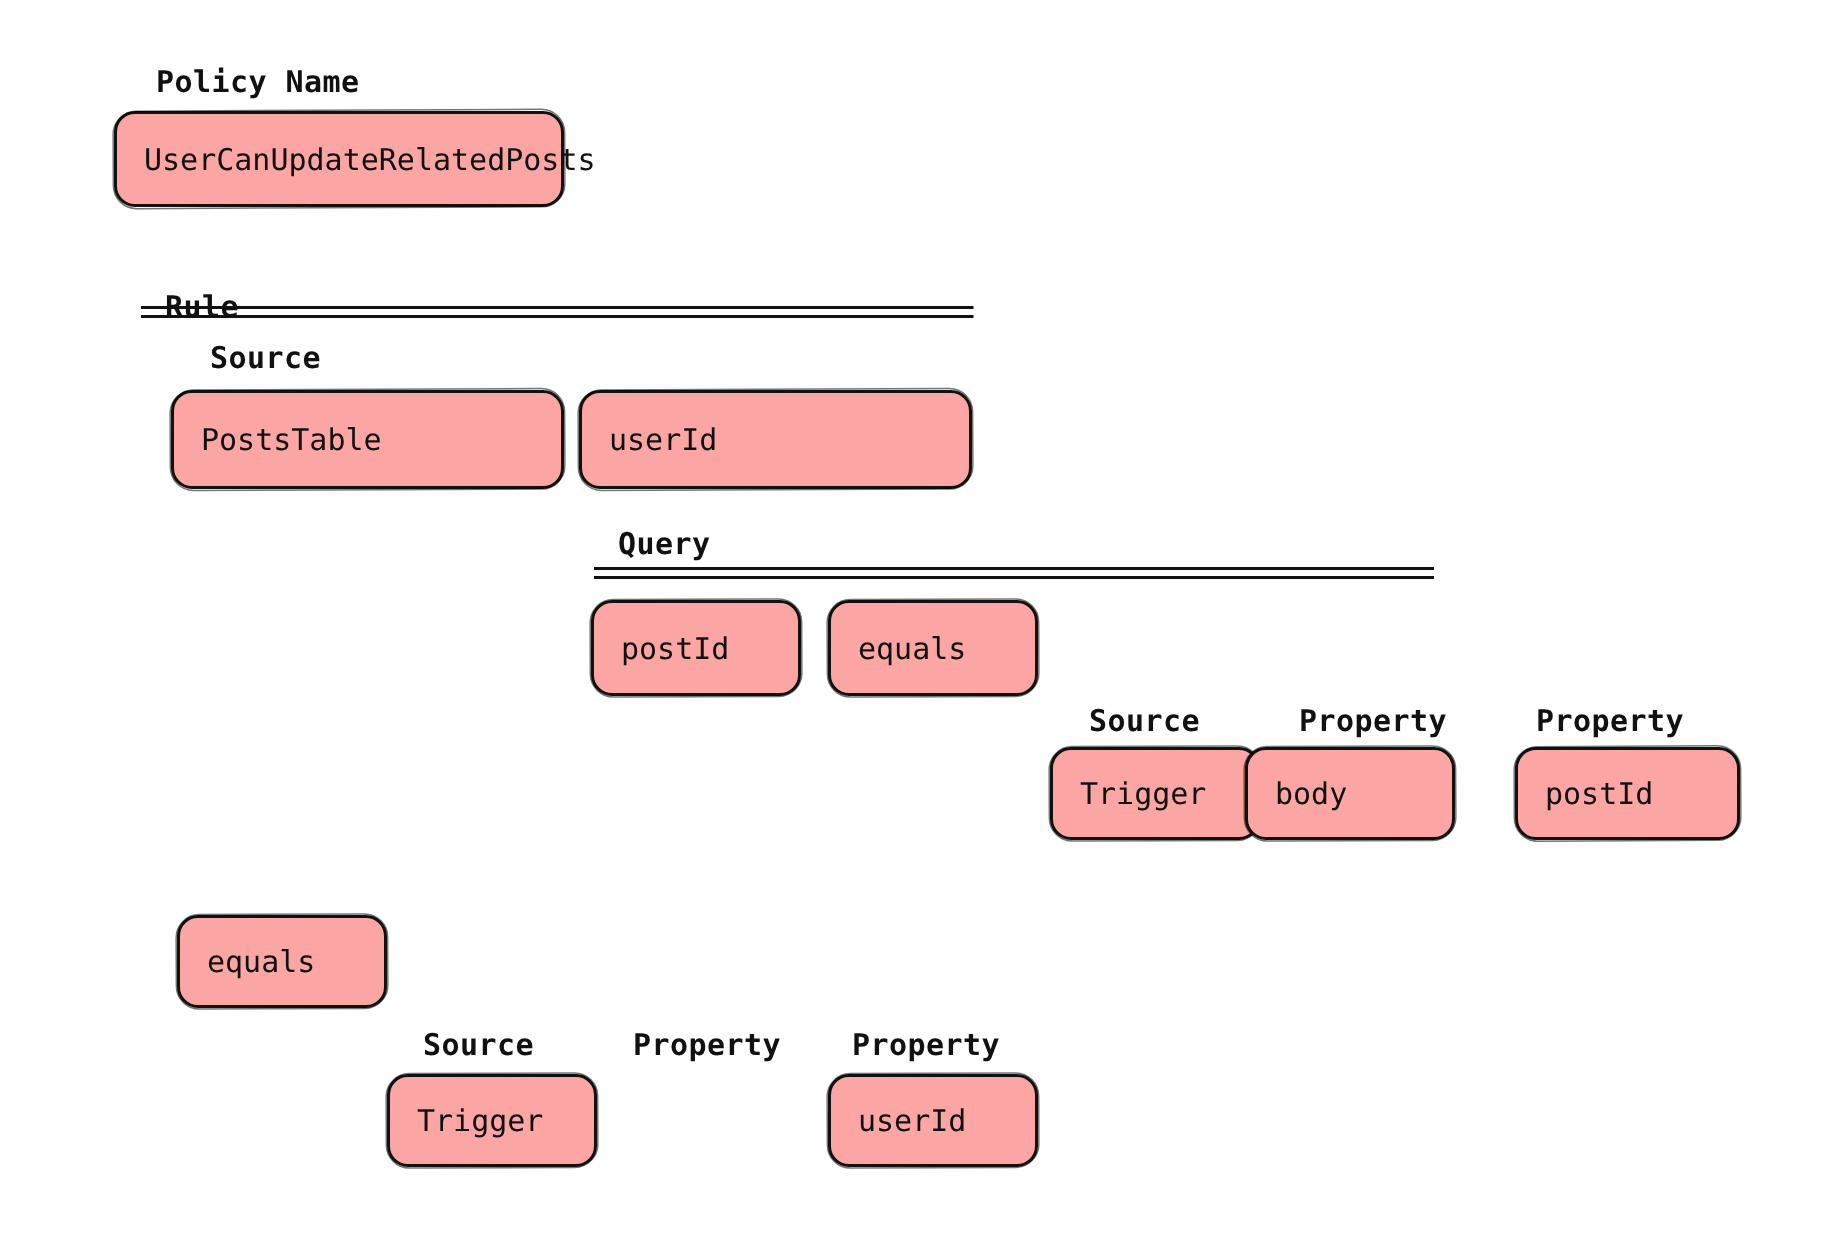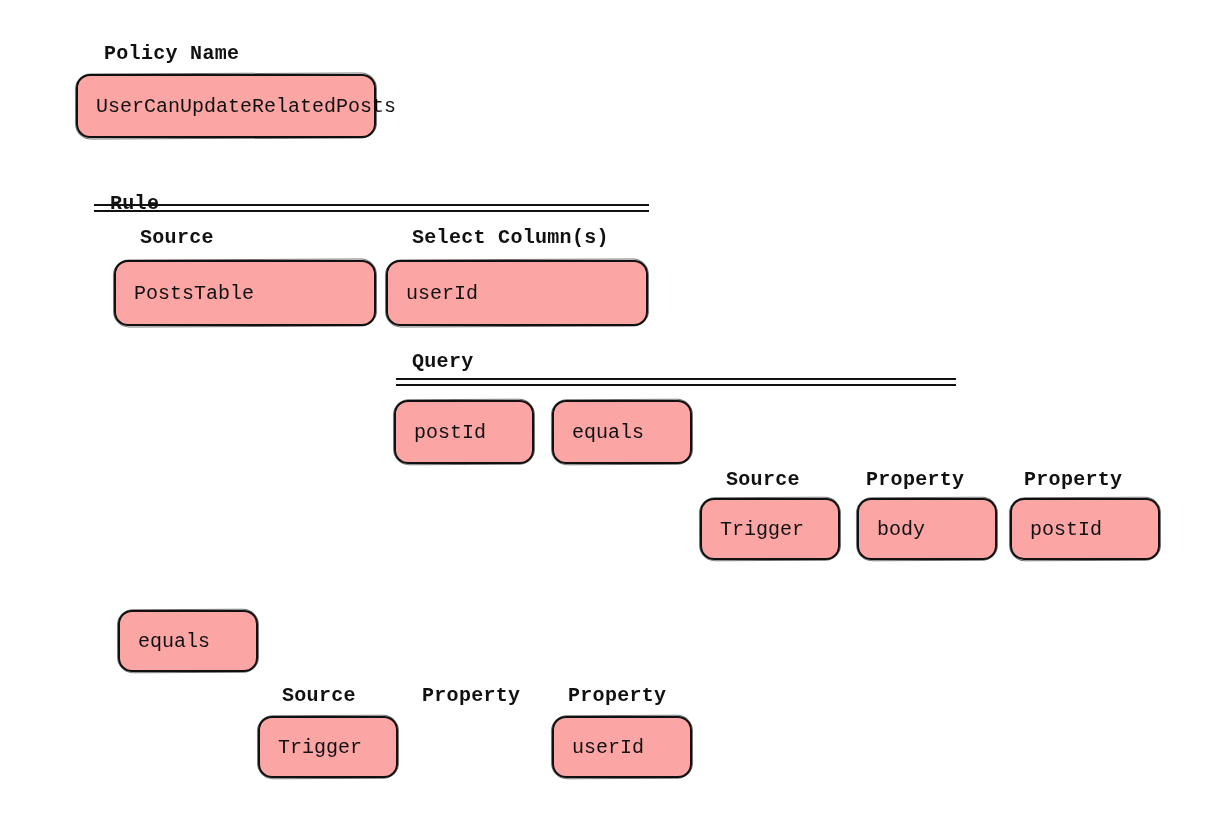--- a/index.html
+++ b/index.html
@@ -1,37 +1,36 @@
 <!DOCTYPE html>
 <html><head>
 <meta charset="utf-8">
 <style>
   html,body{margin:0;padding:0;width:1224px;height:834px;background:#fff;font-family:ui-monospace,Menlo,Consolas,monospace;color:#111;}
-  .stage{position:relative;width:1224px;height:834px;font-family:Liberation Mono, monospace;}
+  .stage{position:relative;width:1224px;height:834px;}
   .lbl{position:absolute;font-size:20px;font-weight:600;letter-spacing:.3px;}
   .box{position:absolute;border:2px solid #111;border-radius:14px;background:#fca5a5;display:flex;align-items:center;padding:0 18px;font-size:20px;}
   
   .box::after{content:"";position:absolute;inset:-3px;border:1px solid rgba(0,0,0,.55);border-radius:16px;pointer-events:none;transform:rotate(-.25deg);}
   .hr{position:absolute;height:4px;border-top:2px solid #111;border-bottom:2px solid #111;}
 </style>
 </head>
 <body>
 
 <div class="stage">
 
   <div class="lbl" style="left:104px;top:42px">Policy Name</div>
   <div class="box" style="left:76px;top:74px;width:260px;height:60px">
     <span>UserCanUpdateRelatedPosts</span>
   </div>
 
   <div class="lbl" style="left:110px;top:192px">Rule</div>
   <div class="hr" style="left:94px;top:204px;width:555px"></div>
 
   <div class="lbl" style="left:140px;top:226px">Source</div>
-  <div class="lbl" style="left:412px;top:226px">Select Column(s)</div>
 
   <div class="box" style="left:114px;top:260px;width:222px;height:62px">
     <span>PostsTable</span>
   </div>
   <div class="box" style="left:386px;top:260px;width:222px;height:62px">
     <span>userId</span>
   </div>
 
   <div class="lbl" style="left:412px;top:350px">Query</div>
   <div class="hr" style="left:396px;top:378px;width:560px"></div>
@@ -43,21 +42,21 @@
     <span>equals</span>
   </div>
 
   <div class="lbl" style="left:726px;top:468px">Source</div>
   <div class="lbl" style="left:866px;top:468px">Property</div>
   <div class="lbl" style="left:1024px;top:468px">Property</div>
 
   <div class="box" style="left:700px;top:498px;width:100px;height:58px">
     <span>Trigger</span>
   </div>
-  <div class="box" style="left:857px;top:498px;width:100px;height:58px">
+  <div class="box" style="left:830px;top:498px;width:100px;height:58px">
     <span>body</span>
   </div>
   <div class="box" style="left:1010px;top:498px;width:110px;height:58px">
     <span>postId</span>
   </div>
 
   <div class="box" style="left:118px;top:610px;width:100px;height:58px">
     <span>equals</span>
   </div>
 

